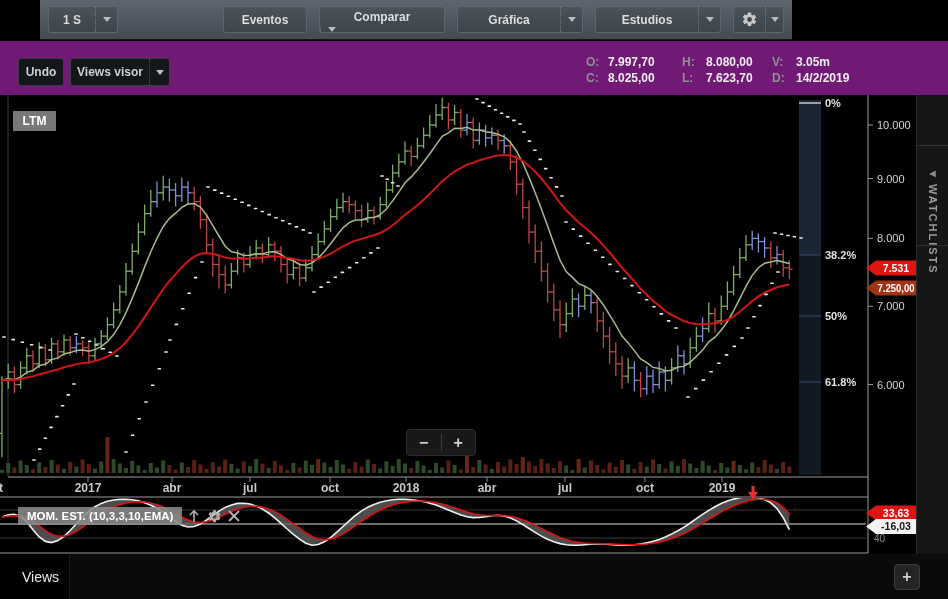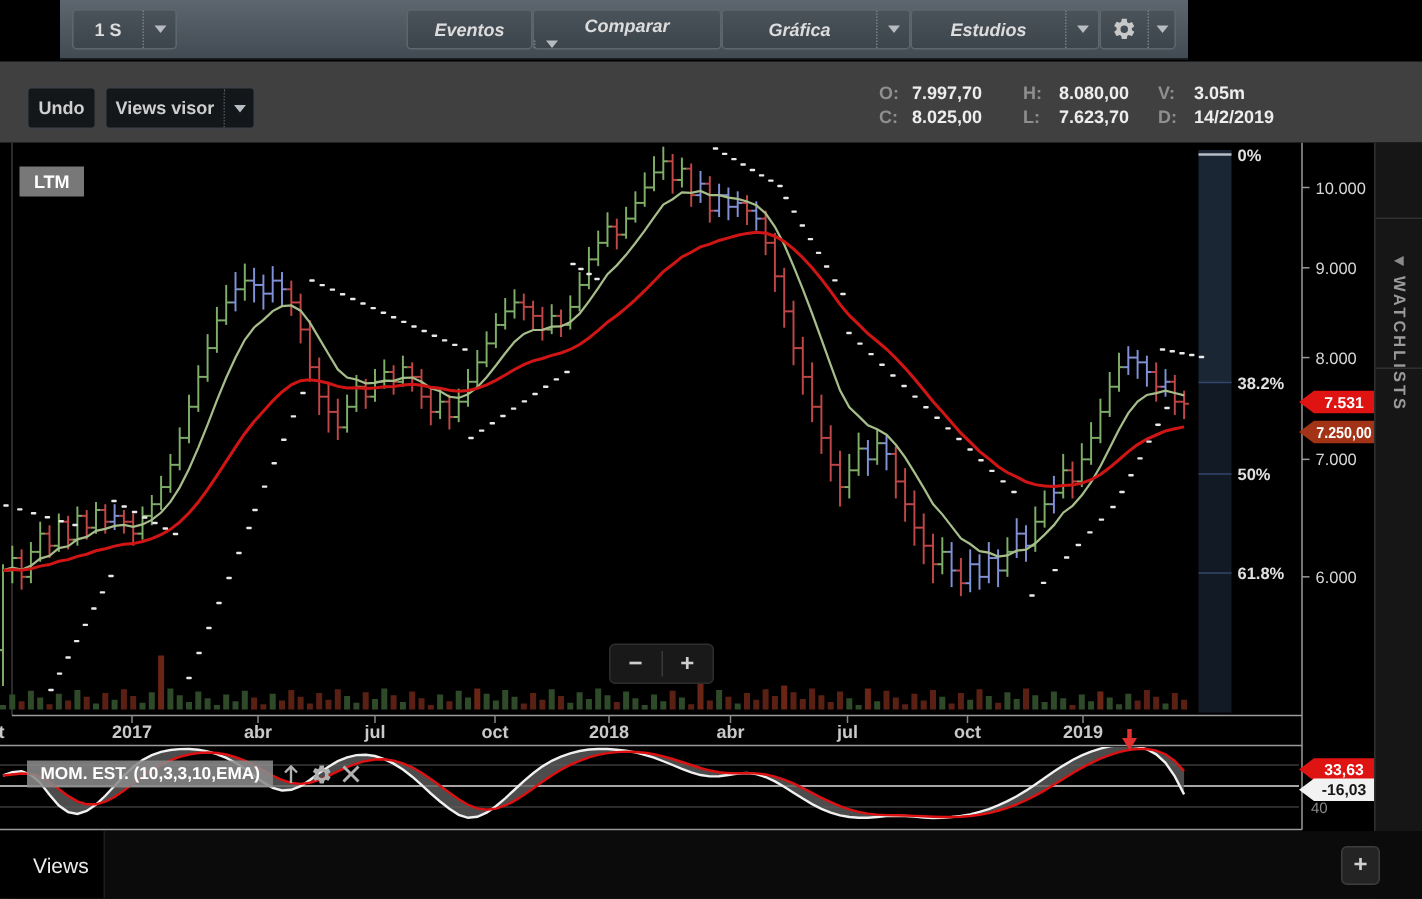--- a/index.html
+++ b/index.html
@@ -3,32 +3,32 @@
 <meta charset="utf-8">
 <style>
   html,body{margin:0;padding:0;background:#222;}
   .app{position:relative;width:948px;height:599px;background:#000;overflow:hidden;
        font-family:"Liberation Sans",sans-serif;-webkit-font-smoothing:antialiased;}
   .app *{box-sizing:border-box;}
   
   .topbar{position:absolute;left:0;top:0;width:752px;height:40px;
           background:linear-gradient(#5d666f,#424a52);border-bottom:1px solid #15181b;
           display:flex;align-items:center;padding:0 8px;margin-left:40px;}
-  .tb-right{margin-left:auto;display:flex;align-items:center;font-style:italic;}
+  .tb-right{margin-left:auto;display:flex;align-items:center;gap:12px;}
   .btn{height:27px;background:linear-gradient(#4a525a,#3c444c);border:1px solid #5d656d;
        border-radius:3px;color:#dcdcdc;font-size:12px;font-weight:bold;
        display:flex;align-items:center;justify-content:center;padding:0 14px;cursor:pointer;}
   .split{display:flex;align-items:stretch;padding:0;}
   .split .main{display:flex;align-items:center;padding:0 14px;}
   .split .arrow-part{display:flex;align-items:center;justify-content:center;width:22px;
        border-left:1px dotted #767e86;}
   .caret{width:0;height:0;border-left:4px solid transparent;border-right:4px solid transparent;
        border-top:5px solid #b6bcc2;}
   
-  .subbar{position:absolute;left:0;top:41px;width:948px;height:54px;background:#404040;}
+  .subbar{position:absolute;left:0;top:41px;width:948px;height:54px;background:#701a75;}
   .btn-dark{position:absolute;height:28px;background:#141719;border:1px solid #3a4045;
        border-radius:3px;color:#cfcfcf;font-size:12px;font-weight:bold;
        display:flex;align-items:center;justify-content:center;cursor:pointer;}
   .quote{position:absolute;left:586px;top:13px;font-size:12px;font-weight:bold;line-height:16px;}
   .quote .row{display:flex;}
   .quote .lab{color:#8f8f8f;width:22px;}
   .quote .v1{color:#ededed;width:74px;}
   .quote .lab2{color:#8f8f8f;width:24px;}
   .quote .v2{color:#ededed;width:66px;}
   .quote .lab3{color:#8f8f8f;width:24px;}

